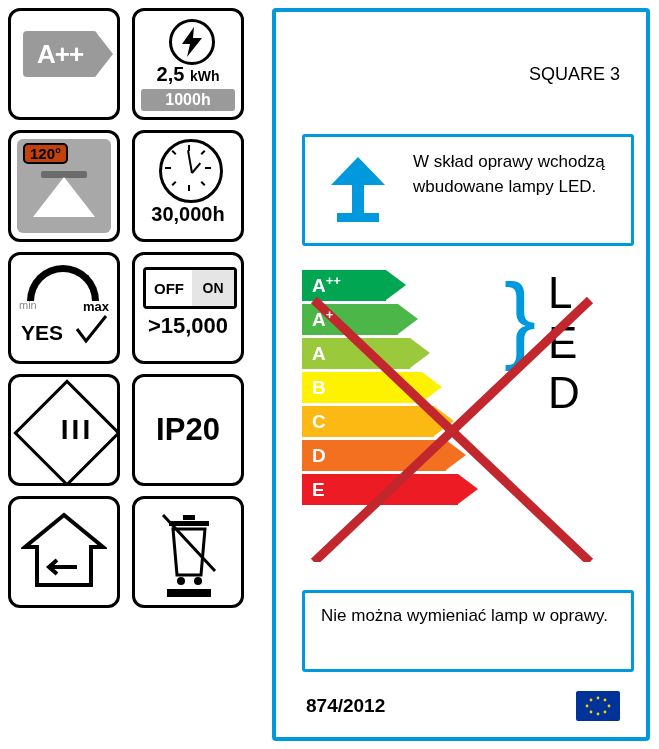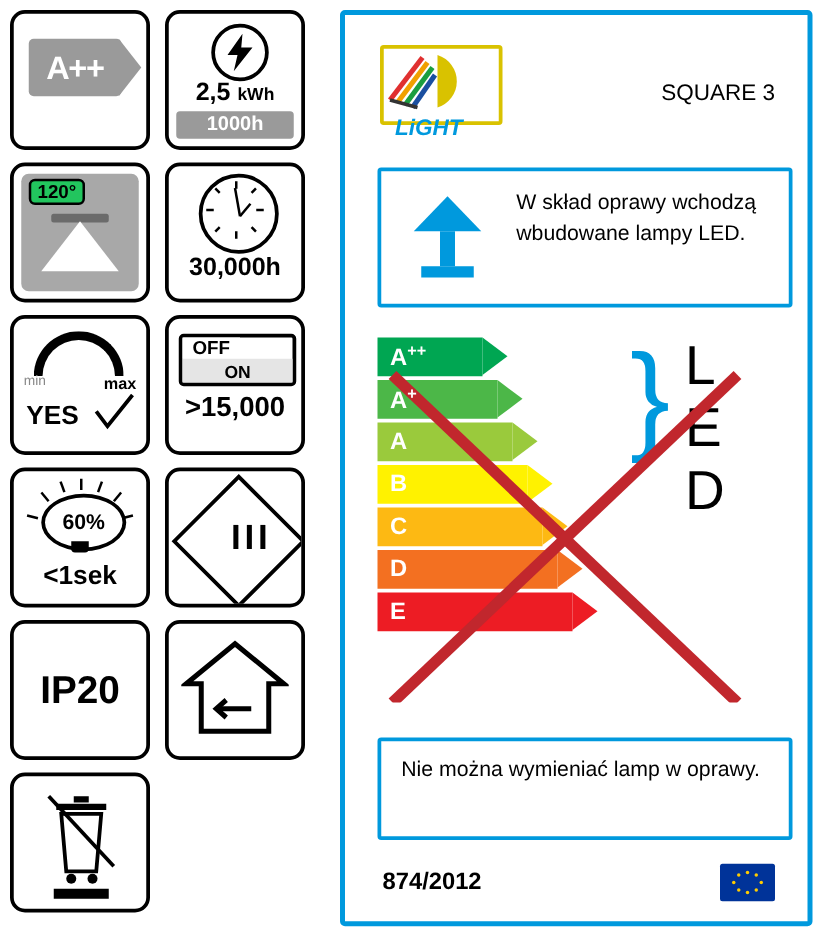--- a/index.html
+++ b/index.html
@@ -26,21 +26,21 @@
                border-radius:50%;}
   .bolt-circle svg{position:absolute;left:8px;top:5px;}
   .kwh-line{position:absolute;top:52px;left:0;width:100%;text-align:center;font-size:20px;font-weight:bold;}
   .kwh-line .unit{font-size:14px;font-weight:bold;}
   .hours-bar{position:absolute;left:6px;top:78px;width:94px;height:22px;background:#9a9a9a;
              border-radius:3px;color:#fff;font-size:16px;font-weight:bold;
              display:flex;align-items:center;justify-content:center;}
 
   
   .beam-bg{position:absolute;left:6px;top:6px;width:94px;height:94px;background:#a8a8a8;border-radius:6px;}
-  .beam-label{position:absolute;left:12px;top:10px;background:#22c55e;border:2px solid #000;
+  .beam-label{position:absolute;left:12px;top:10px;background:#c2410c;border:2px solid #000;
               border-radius:5px;padding:0 5px;font-size:15px;font-weight:bold;}
   .beam-tri{position:absolute;left:22px;top:44px;width:0;height:0;
             border-left:31px solid transparent;border-right:31px solid transparent;
             border-bottom:40px solid #ffffff;}
   .beam-base{position:absolute;left:30px;top:38px;width:46px;height:7px;background:#6b6b6b;border-radius:2px;}
 
   
   .clock{position:absolute;left:24px;top:6px;width:58px;height:58px;border:3px solid #000;border-radius:50%;}
   .clock .tick{position:absolute;background:#000;}
   .clock .h{position:absolute;left:50%;top:18px;width:2px;height:13px;background:#000;transform-origin:bottom center;transform:rotate(40deg);}
@@ -49,21 +49,21 @@
 
   
   .dim-arc{position:absolute;left:16px;top:10px;width:72px;height:36px;
            border:7px solid #000;border-bottom:none;border-radius:72px 72px 0 0;box-sizing:border-box;}
   .dim-min{position:absolute;left:8px;top:44px;font-size:11px;color:#888;}
   .dim-max{position:absolute;right:8px;top:44px;font-size:13px;font-weight:bold;}
   .dim-yes{position:absolute;left:10px;top:66px;font-size:21px;font-weight:bold;}
   .tick-mark{position:absolute;left:64px;top:60px;}
 
   
-  .sw{position:absolute;left:8px;top:12px;width:88px;height:36px;border:3px solid #000;border-radius:4px;display:flex;flex-direction:column;}
+  .sw{position:absolute;left:8px;top:12px;width:88px;height:36px;border:3px solid #000;border-radius:4px;display:flex;}
   .sw .off{width:46px;display:flex;align-items:center;justify-content:center;font-size:15px;font-weight:bold;background:#fff;}
   .sw .on{flex:1;display:flex;align-items:center;justify-content:center;font-size:14px;font-weight:bold;background:#e5e5e5;}
   .sw-text{position:absolute;top:58px;left:0;width:100%;text-align:center;font-size:22px;font-weight:bold;}
 
   
   .bulb-circle{position:absolute;left:22px;top:18px;width:62px;height:40px;border:3px solid #000;border-radius:50%;
                display:flex;align-items:center;justify-content:center;font-size:17px;font-weight:bold;}
   .bulb-stem{position:absolute;left:46px;top:56px;width:14px;height:9px;background:#000;border-radius:0 0 3px 3px;}
   .rays{position:absolute;left:10px;top:6px;width:86px;height:56px;}
   .ray{position:absolute;background:#000;width:2px;height:9px;}
@@ -185,36 +185,20 @@
     </div>
 
     <div class="tile">
       <div class="sw">
         <div class="off">OFF</div>
         <div class="on">ON</div>
       </div>
       <div class="sw-text">&gt;15,000</div>
     </div>
 
-    <div class="tile">
-      <div class="rays">
-        <div class="ray" style="left:14px;top:10px;transform:rotate(-40deg);"></div>
-        <div class="ray" style="left:28px;top:2px;transform:rotate(-20deg);"></div>
-        <div class="ray" style="left:43px;top:0px;"></div>
-        <div class="ray" style="left:58px;top:2px;transform:rotate(20deg);"></div>
-        <div class="ray" style="left:72px;top:10px;transform:rotate(40deg);"></div>
-        <div class="ray" style="left:4px;top:26px;transform:rotate(-75deg);"></div>
-        <div class="ray" style="left:80px;top:26px;transform:rotate(75deg);"></div>
-      </div>
-      <div class="bulb-circle">
-        <span>60%</span>
-      </div>
-      <div class="bulb-stem"></div>
-      <div class="sek">&lt;1sek</div>
-    </div>
 
 
     <div class="tile">
       <div class="diamond"></div>
       <div class="iii">III</div>
     </div>
 
     <div class="tile">
       <div class="ip20">IP20</div>
     </div>
@@ -239,32 +223,20 @@
           <circle cx="45" cy="74" r="4" fill="#000"></circle>
           <line x1="10" y1="8" x2="62" y2="64" stroke="#000" stroke-width="3"></line>
           <rect x="14" y="82" width="44" height="8" fill="#000"></rect>
         </svg>
       </span>
     </div>
   </div>
 
   <div class="label-panel">
 
-    <div class="brand">
-      <div class="brand-frame"></div>
-      <svg width="92" height="58" viewBox="0 0 92 58" style="position:absolute;left:0;top:0;">
-        <path d="M46,8 A22,22 0 0 1 46,50 Z" fill="#d9c200"></path>
-        <line x1="8" y1="44" x2="34" y2="10" stroke="#e03030" stroke-width="4"></line>
-        <line x1="14" y1="46" x2="38" y2="14" stroke="#f0a000" stroke-width="4"></line>
-        <line x1="20" y1="48" x2="42" y2="18" stroke="#1a9e3f" stroke-width="4"></line>
-        <line x1="26" y1="50" x2="44" y2="24" stroke="#1a4fa0" stroke-width="4"></line>
-        <line x1="8" y1="44" x2="30" y2="50" stroke="#333" stroke-width="3"></line>
-      </svg>
-      <div class="brand-text">LiGHT</div>
-    </div>
 
     <div class="model">SQUARE 3</div>
 
     <div class="lamp-box">
       <span class="lamp-icon">
         <svg width="74" height="76" viewBox="0 0 74 76">
           <path d="M10,34 L37,6 L64,34 Z" fill="#0099dd"></path>
           <rect x="31" y="34" width="12" height="28" fill="#0099dd"></rect>
           <rect x="16" y="62" width="42" height="9" fill="#0099dd"></rect>
         </svg>

